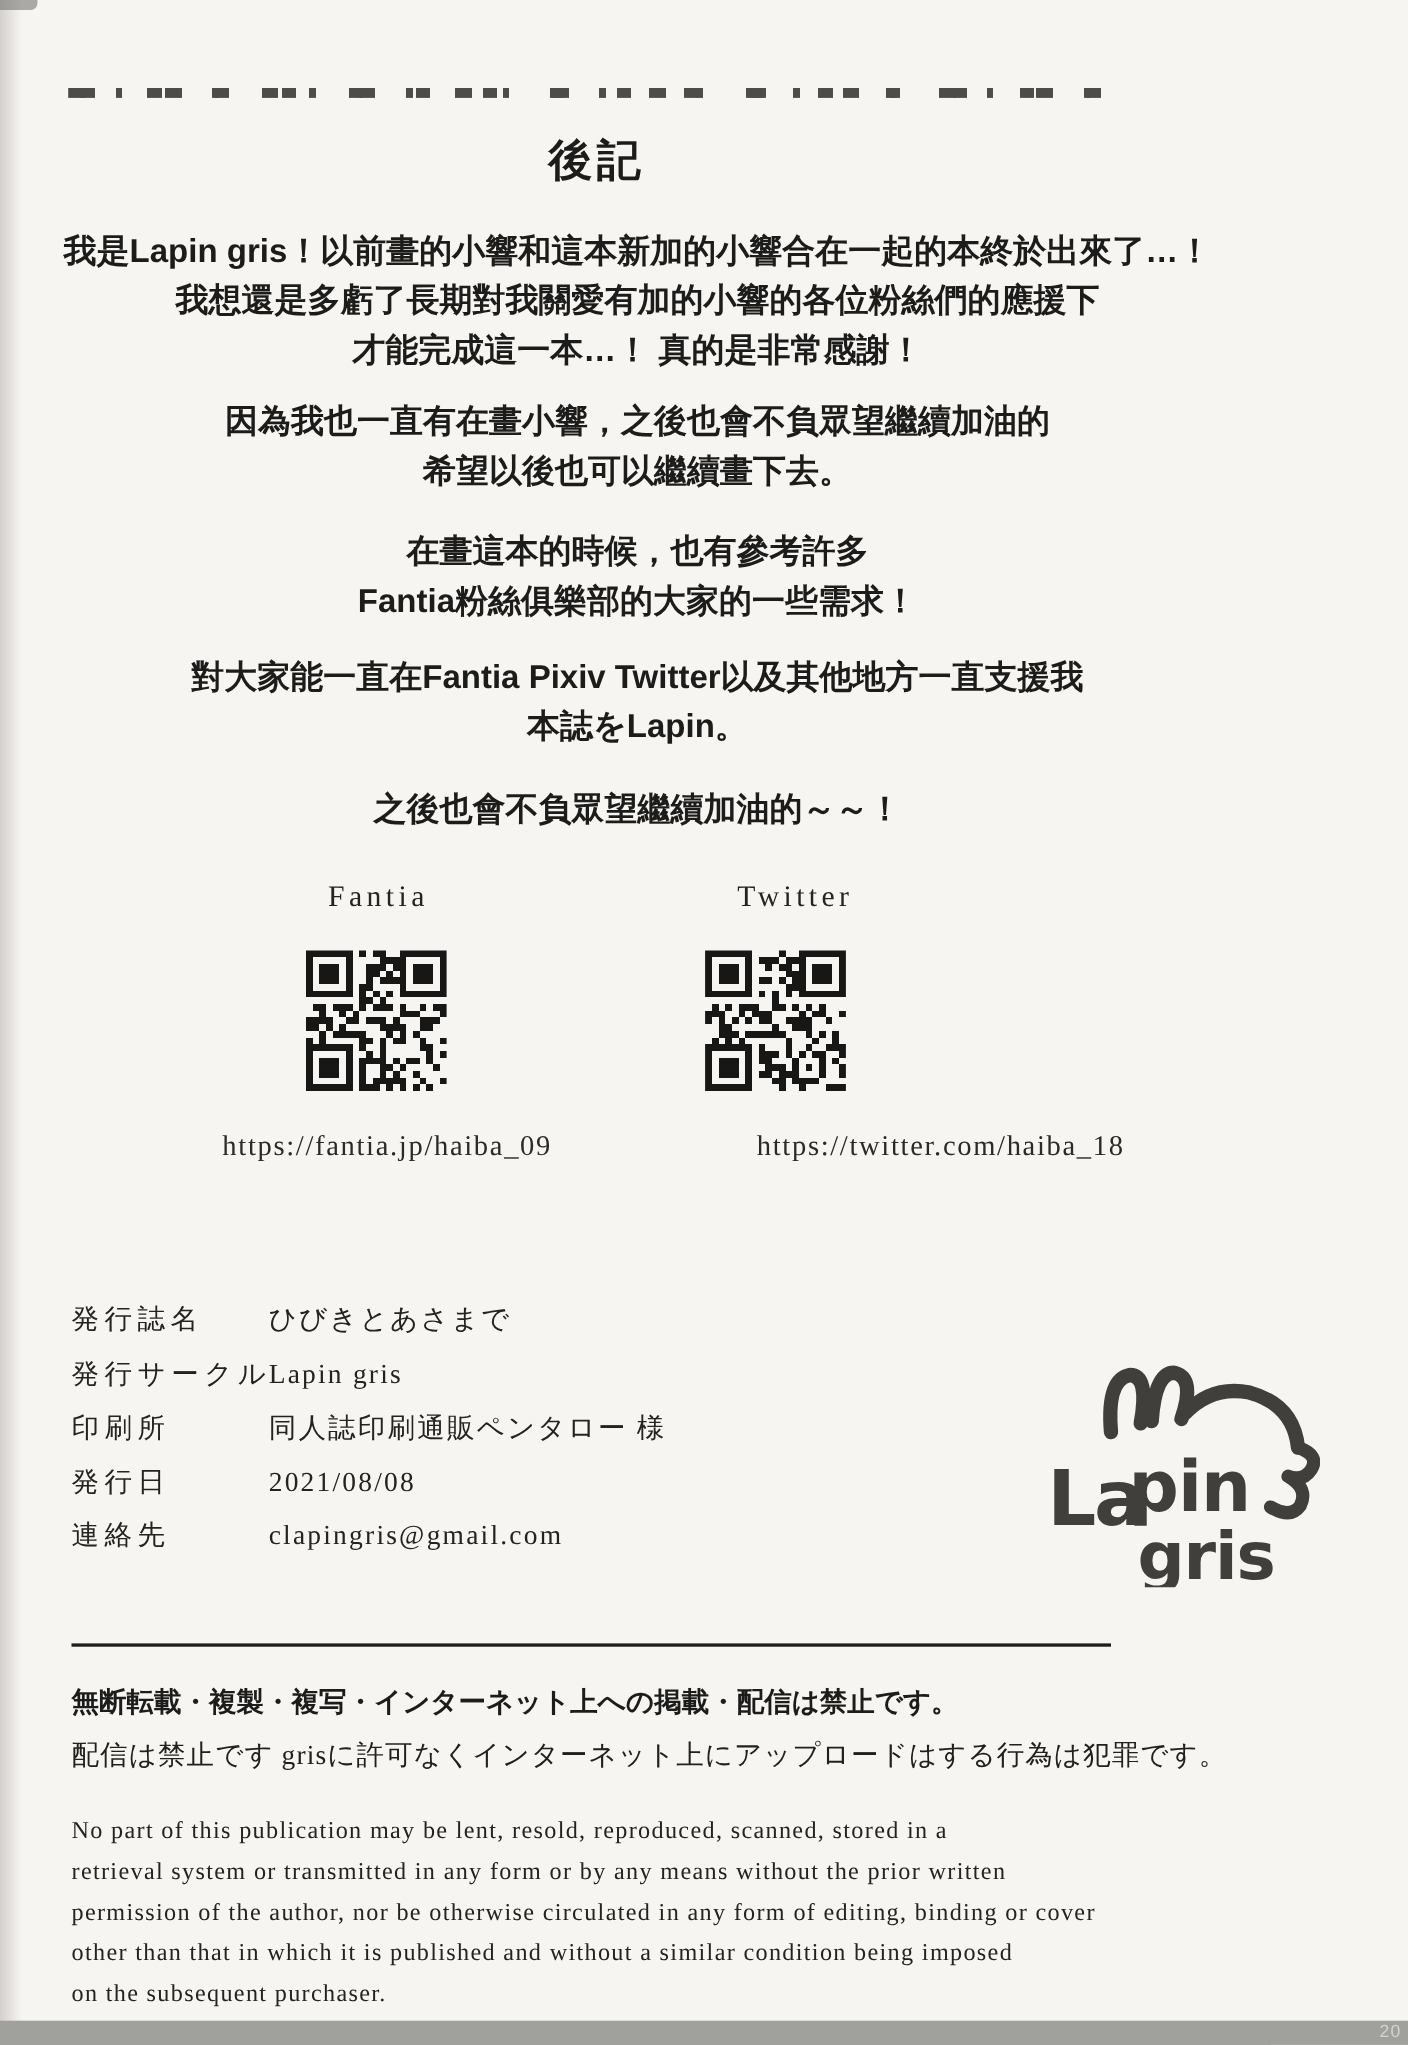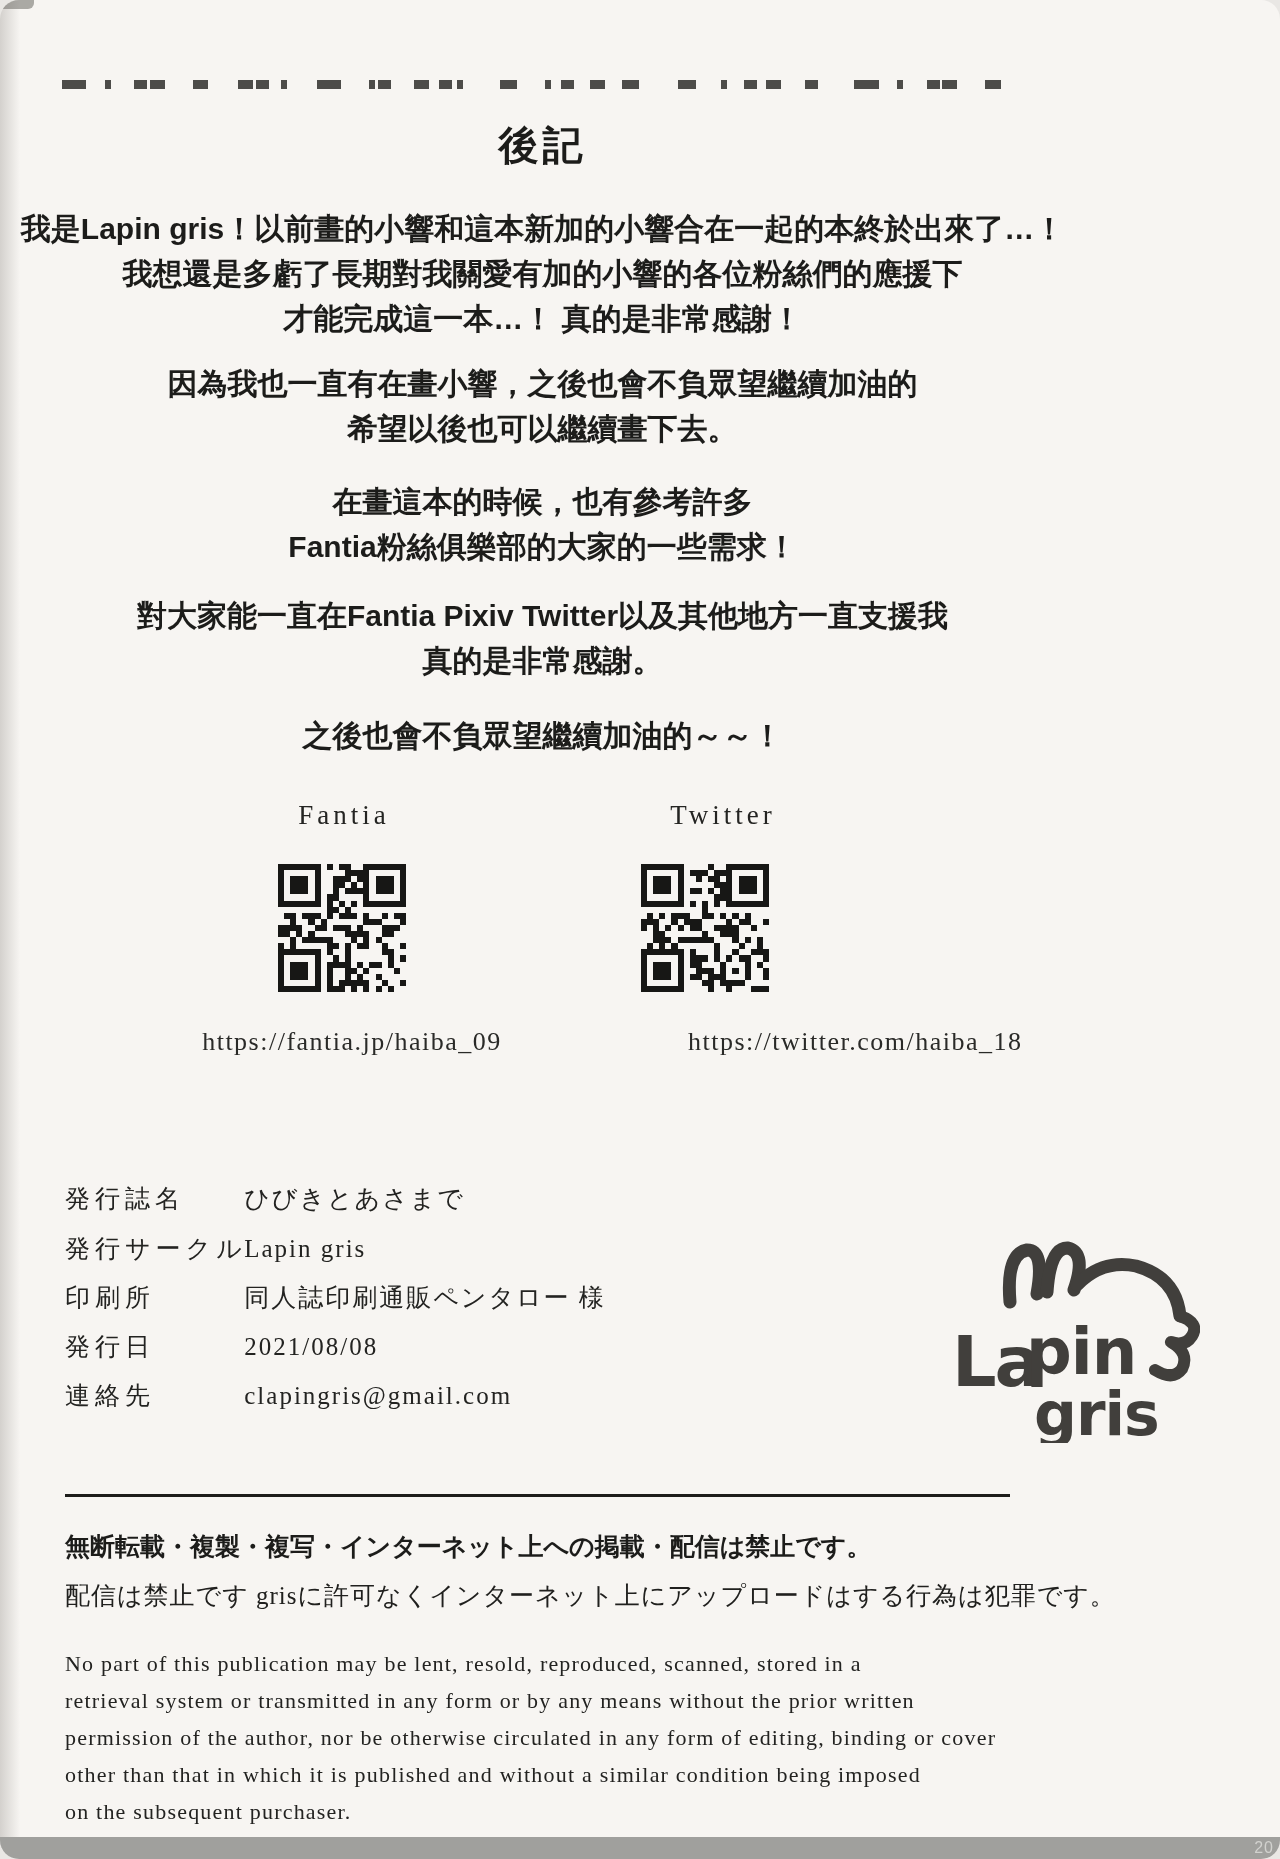--- a/index.html
+++ b/index.html
@@ -3,35 +3,34 @@
 <meta charset="utf-8">
 <style>
   html,body{margin:0;padding:0;background:#e9e7e4;}
   .page{
     position:relative;
     width:1280px;height:1859px;
     background:#f7f5f2;
     overflow:hidden;
     font-family:"Liberation Sans", sans-serif;
     color:#1c1c1a;
-    border-radius:19px;
   }
   .edge-shade{position:absolute;left:0;top:0;width:20px;height:100%;
     background:linear-gradient(90deg, rgba(70,64,58,.20), rgba(70,64,58,0));}
   .corner-smudge{position:absolute;left:0;top:0;width:34px;height:9px;background:#6b6964;opacity:.55;border-radius:0 0 6px 0;}
   .top-artifact{
     position:absolute;left:62px;top:80px;width:956px;height:9px;opacity:.8;
     background:
       repeating-linear-gradient(90deg, transparent 0 11px, #23221f 11px 24px, transparent 24px 61px),
       repeating-linear-gradient(90deg, #23221f 0 15px, transparent 15px 43px, #23221f 43px 49px, transparent 49px 88px);
   }
   
   .af-col{position:absolute;left:0;top:0;width:1085px;text-align:center;}
   .af-title{position:absolute;top:118px;width:100%;font-size:40px;font-weight:bold;letter-spacing:4px;}
-  .para{position:absolute;width:100%;font-size:30px;font-weight:bold;line-height:45px;}
+  .para{position:absolute;width:100%;font-size:30px;font-weight:bold;line-height:45px;padding-left:37px;}
   .p0{top:206px}.p1{top:361px}.p2{top:479px}.p3{top:593px}.p4{top:713px}
   .qr-label{position:absolute;top:800px;width:200px;text-align:center;
     font-family:"Liberation Serif","DejaVu Serif",serif;font-size:27px;letter-spacing:4px;color:#242422;}
   .qr-label.f{left:244px}.qr-label.t{left:623px}
   .qr-box{position:absolute;top:864px;width:128px;height:128px;}
   .qr-box.f{left:278px}.qr-box.t{left:641px}
   .qr-box svg{width:128px;height:128px;display:block;}
   .qr-url{position:absolute;top:1027px;font-family:Liberation Serif, serif;
     font-size:26px;letter-spacing:1.5px;color:#2a2a28;white-space:nowrap;}
   .qr-url.f{left:152px;width:400px;text-align:center;}
@@ -72,21 +71,21 @@
     <div class="para p1">
       <div>因為我也一直有在畫小響，之後也會不負眾望繼續加油的</div>
       <div>希望以後也可以繼續畫下去。</div>
     </div>
     <div class="para p2">
       <div>在畫這本的時候，也有參考許多</div>
       <div>Fantia粉絲俱樂部的大家的一些需求！</div>
     </div>
     <div class="para p3">
       <div>對大家能一直在Fantia Pixiv Twitter以及其他地方一直支援我</div>
-      <div>真的是非常感謝。</div>
+      <div>本誌をLapin。</div>
     </div>
     <div class="para p4">
       <div>之後也會不負眾望繼續加油的～～！</div>
     </div>
   </div>
 
   <div class="qr-label f">Fantia</div>
   <div class="qr-label t">Twitter</div>
 
   <div class="qr-box f">

